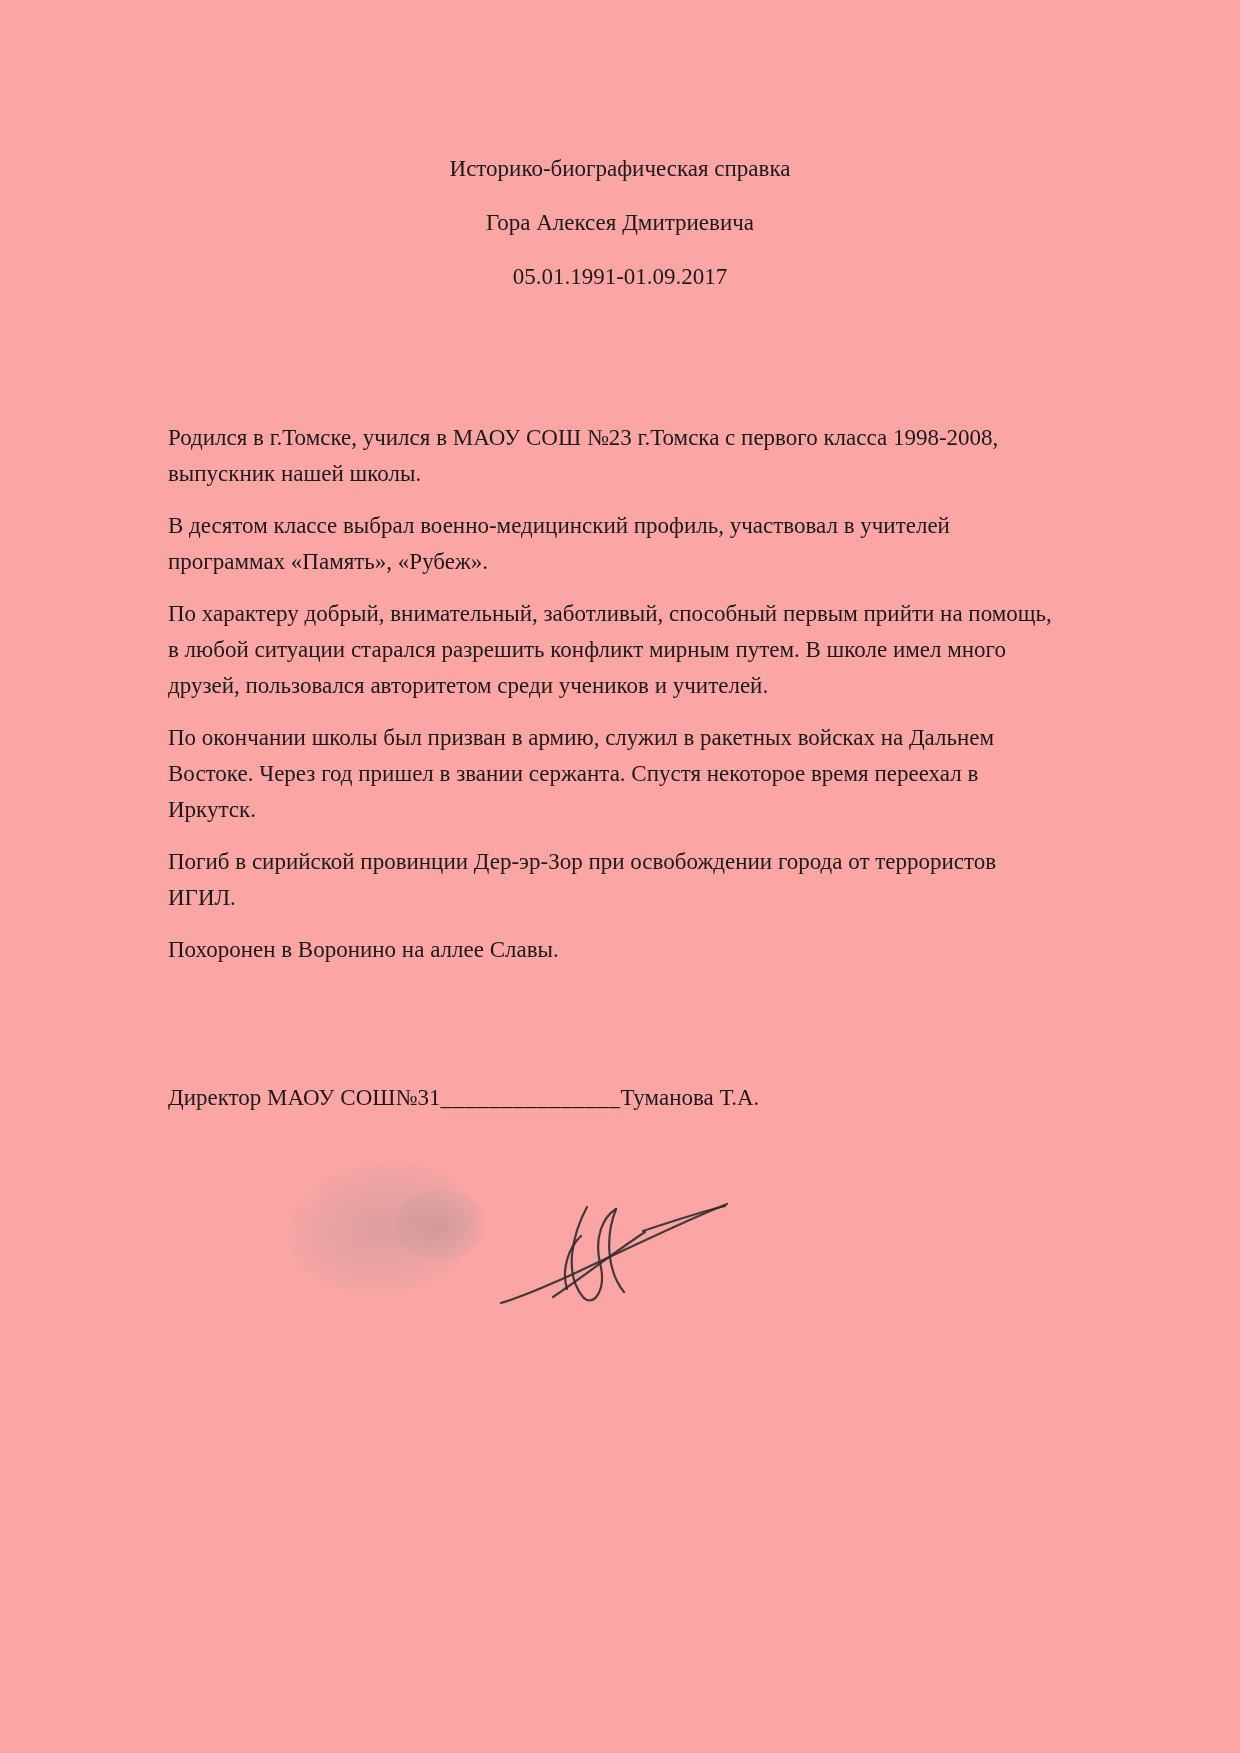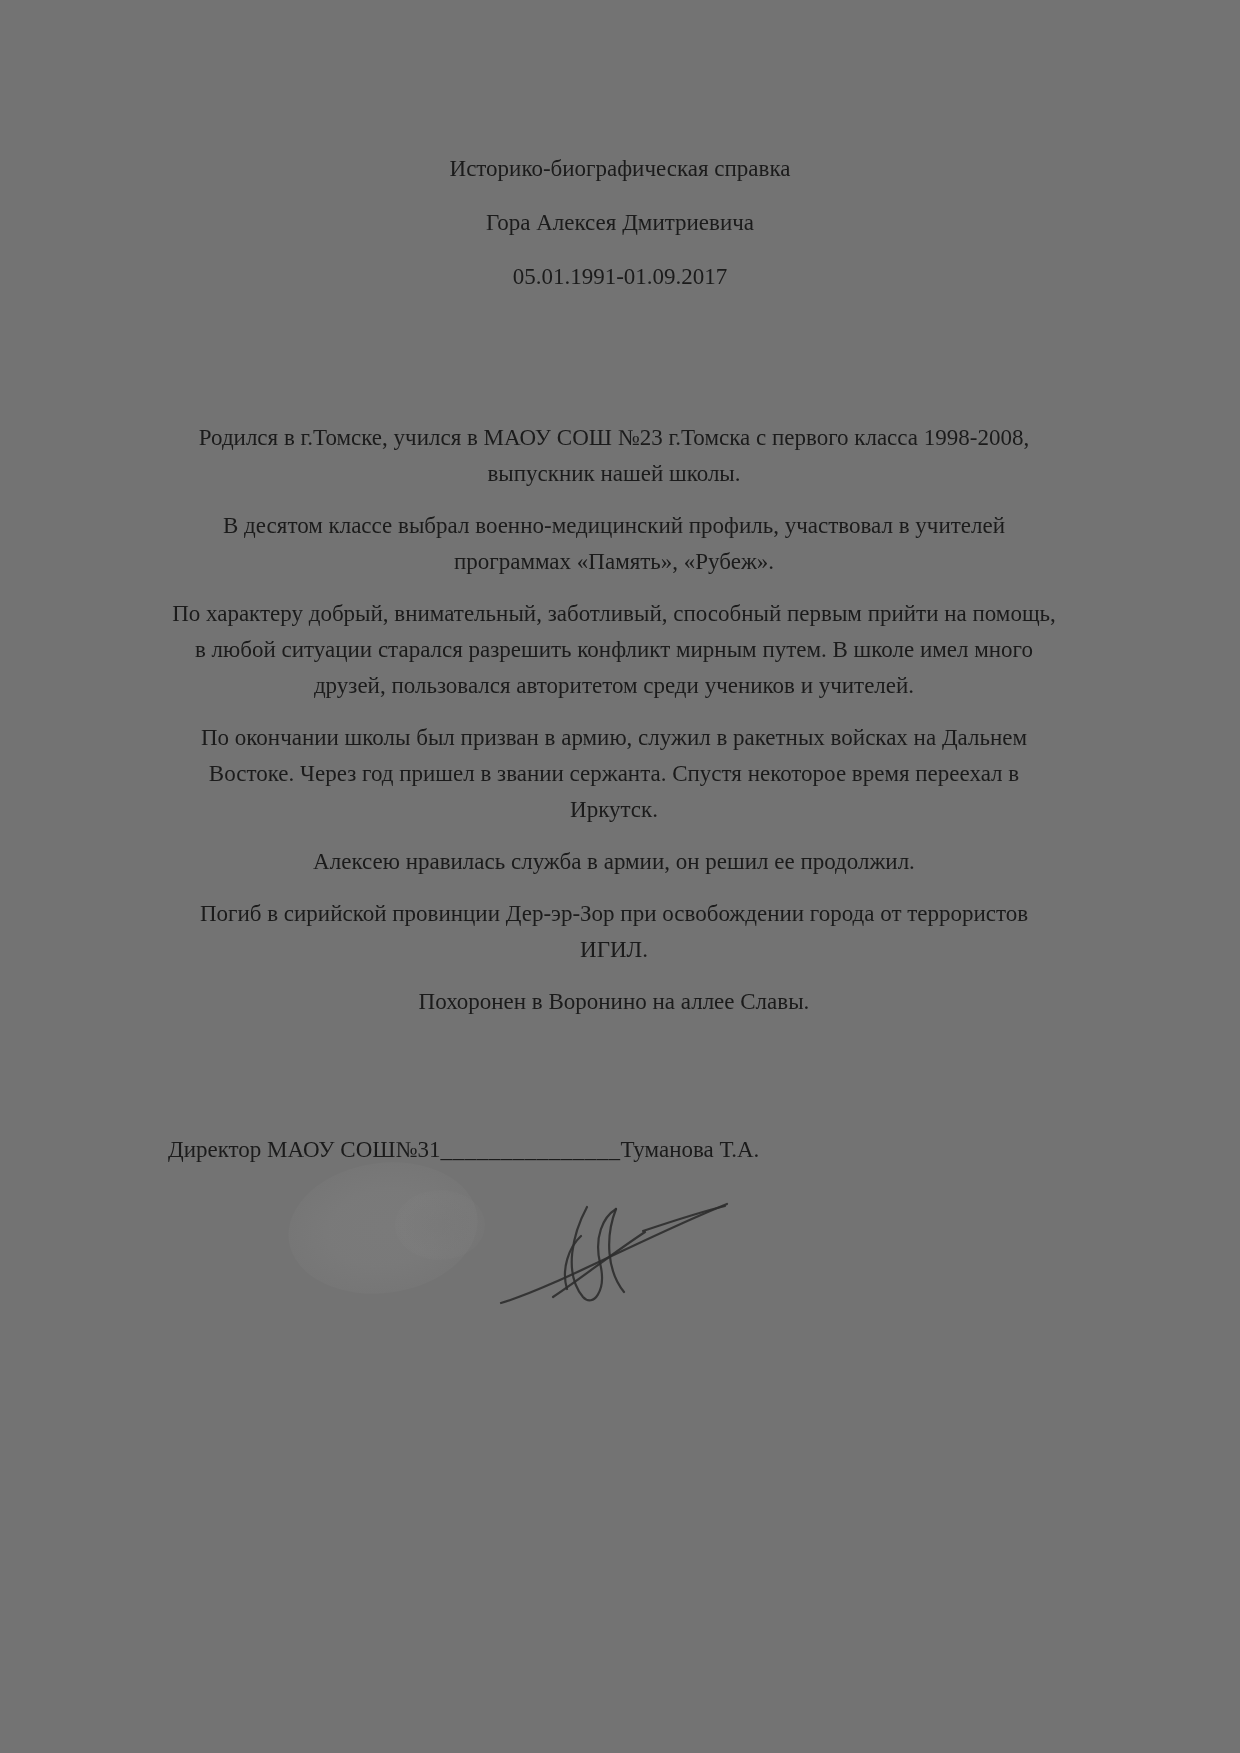--- a/index.html
+++ b/index.html
@@ -6,42 +6,42 @@
     margin: 0;
     padding: 0;
     background: #e8e8e8;
     font-family: "Liberation Serif", "DejaVu Serif", serif;
   }
   .page {
     position: relative;
     width: 1240px;
     height: 1753px;
     margin: 0 auto;
-    background: #737373;
+    background: #fca5a5;
     color: #1b1b1b;
     overflow: hidden;
     box-shadow: 0 0 6px rgba(0,0,0,0.25);
   }
   .doc-header {
     padding-top: 150px;
     text-align: center;
     font-size: 23px;
     line-height: 37px;
   }
   .doc-header .hline {
     margin: 0 0 17px 0;
   }
   .doc-body {
     margin: 125px 180px 0 168px;
     font-size: 23px;
     line-height: 36px;
   }
   .doc-body p {
     margin: 0 0 16px 0;
-    text-align: center;
+    text-align: left;
     font-family: Liberation Serif, serif;
   }
   .sig-row {
     margin: 112px 0 0 168px;
     font-size: 23px;
     line-height: 36px;
     position: relative;
     z-index: 2;
   }
   .sig-row .underline {
@@ -104,21 +104,20 @@
     <div class="hline">Историко-биографическая справка</div>
     <div class="hline">Гора Алексея Дмитриевича</div>
     <div class="hline">05.01.1991-01.09.2017</div>
   </div>
 
   <div class="doc-body">
     <p>Родился в г.Томске, учился в МАОУ СОШ №23 г.Томска с первого класса 1998-2008,  выпускник нашей школы.</p>
     <p>В десятом классе выбрал военно-медицинский профиль, участвовал в учителей программах «Память», «Рубеж».</p>
     <p>По характеру добрый, внимательный, заботливый, способный первым прийти на помощь, в любой ситуации старался разрешить конфликт мирным путем. В школе имел много друзей,  пользовался авторитетом среди учеников и учителей.</p>
     <p>По окончании школы был призван в армию, служил в ракетных войсках на Дальнем Востоке. Через год пришел в звании сержанта. Спустя некоторое время переехал в Иркутск.</p>
-    <p>Алексею нравилась служба в армии, он  решил ее продолжил.</p>
     <p>Погиб в сирийской провинции Дер-эр-Зор при освобождении города от террористов ИГИЛ.</p>
     <p>Похоронен в Воронино на аллее Славы.</p>
   </div>
 
   <div class="sig-row">
     <span>Директор МАОУ СОШ№31</span><span class="underline">_______________</span><span>Туманова Т.А.</span>
   </div>
 
   <div class="smudge"></div>
   <div class="smudge2"></div>

